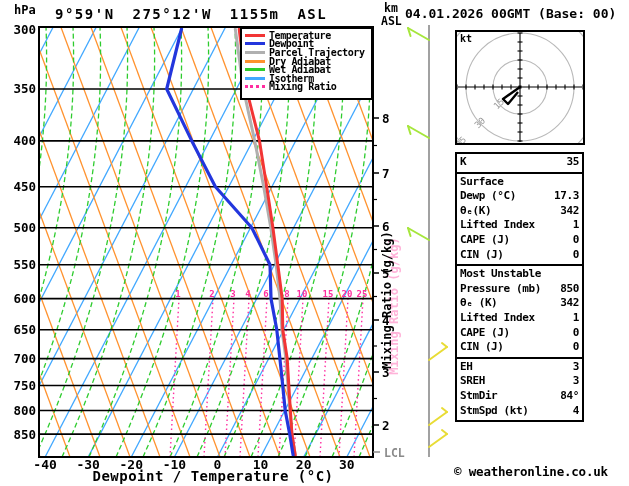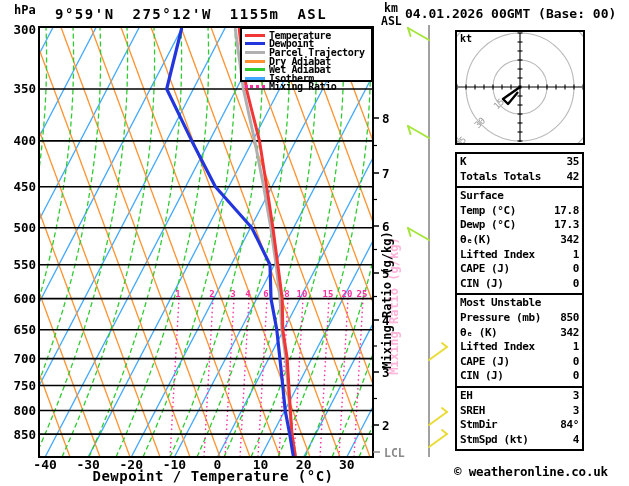--- a/index.html
+++ b/index.html
@@ -2,21 +2,21 @@
 <html><head>
 <meta charset="utf-8">
 <style>
   html,body{margin:0;padding:0;background:#fff;}
   #app{position:relative;width:629px;height:486px;background:#fff;overflow:hidden;
        font-family:"DejaVu Sans Mono",monospace;color:#000;}
   #chart-svg{position:absolute;left:0;top:0;}
   .hdr{position:absolute;font-weight:bold;white-space:nowrap;}
   #station-title{left:55px;top:6px;font-size:14px;letter-spacing:1.5px;word-spacing:8px;}
   #run-date{left:405px;top:6px;font-size:13px;letter-spacing:0px;text-align:right;}
-  #legend{position:absolute;left:240px;top:27px;width:133px;height:55px;background:#fff;
+  #legend{position:absolute;left:240px;top:27px;width:133px;height:73px;background:#fff;
           border:2px solid #000;box-sizing:border-box;padding:2px 2px 0 2px;z-index:4;}
   .legend-row{display:flex;align-items:center;height:8.6px;}
   .legend-swatch{width:20px;border-top-width:3px;margin:0 4px 0 1px;flex:none;}
   .legend-label{font-size:10px;font-weight:bold;letter-spacing:-0.4px;white-space:nowrap;}
   #data-table{position:absolute;left:455px;top:152px;width:129px;background:#fff;
               border:2px solid #000;box-sizing:border-box;z-index:4;}
   .tbl-section{border-top:2px solid #000;padding:1px 3px 2px 3px;}
   .tbl-section:first-child{border-top:none;}
   .tbl-title{text-align:left;font-size:11px;font-weight:bold;line-height:14.6px;letter-spacing:-0.4px;}
   .tbl-row{display:flex;justify-content:space-between;font-size:11px;font-weight:bold;
@@ -316,31 +316,23 @@
         <span class="legend-swatch" style="border-top-style: dotted; border-top-color: rgb(255, 46, 160);"></span>
         <span class="legend-label">Mixing Ratio</span>
       </div>
     </div>
   <div id="data-table">
       <div class="tbl-section">
         <div class="tbl-row">
           <span>K</span>
           <span>35</span>
         </div>
-        <div class="tbl-row">
-          <span>Totals Totals</span>
-          <span>42</span>
-        </div>
       </div>
       <div class="tbl-section">
         <div class="tbl-title">Surface</div>
-        <div class="tbl-row">
-          <span>Temp (°C)</span>
-          <span>17.8</span>
-        </div>
         <div class="tbl-row">
           <span>Dewp (°C)</span>
           <span>17.3</span>
         </div>
         <div class="tbl-row">
           <span>θₑ(K)</span>
           <span>342</span>
         </div>
         <div class="tbl-row">
           <span>Lifted Index</span>

